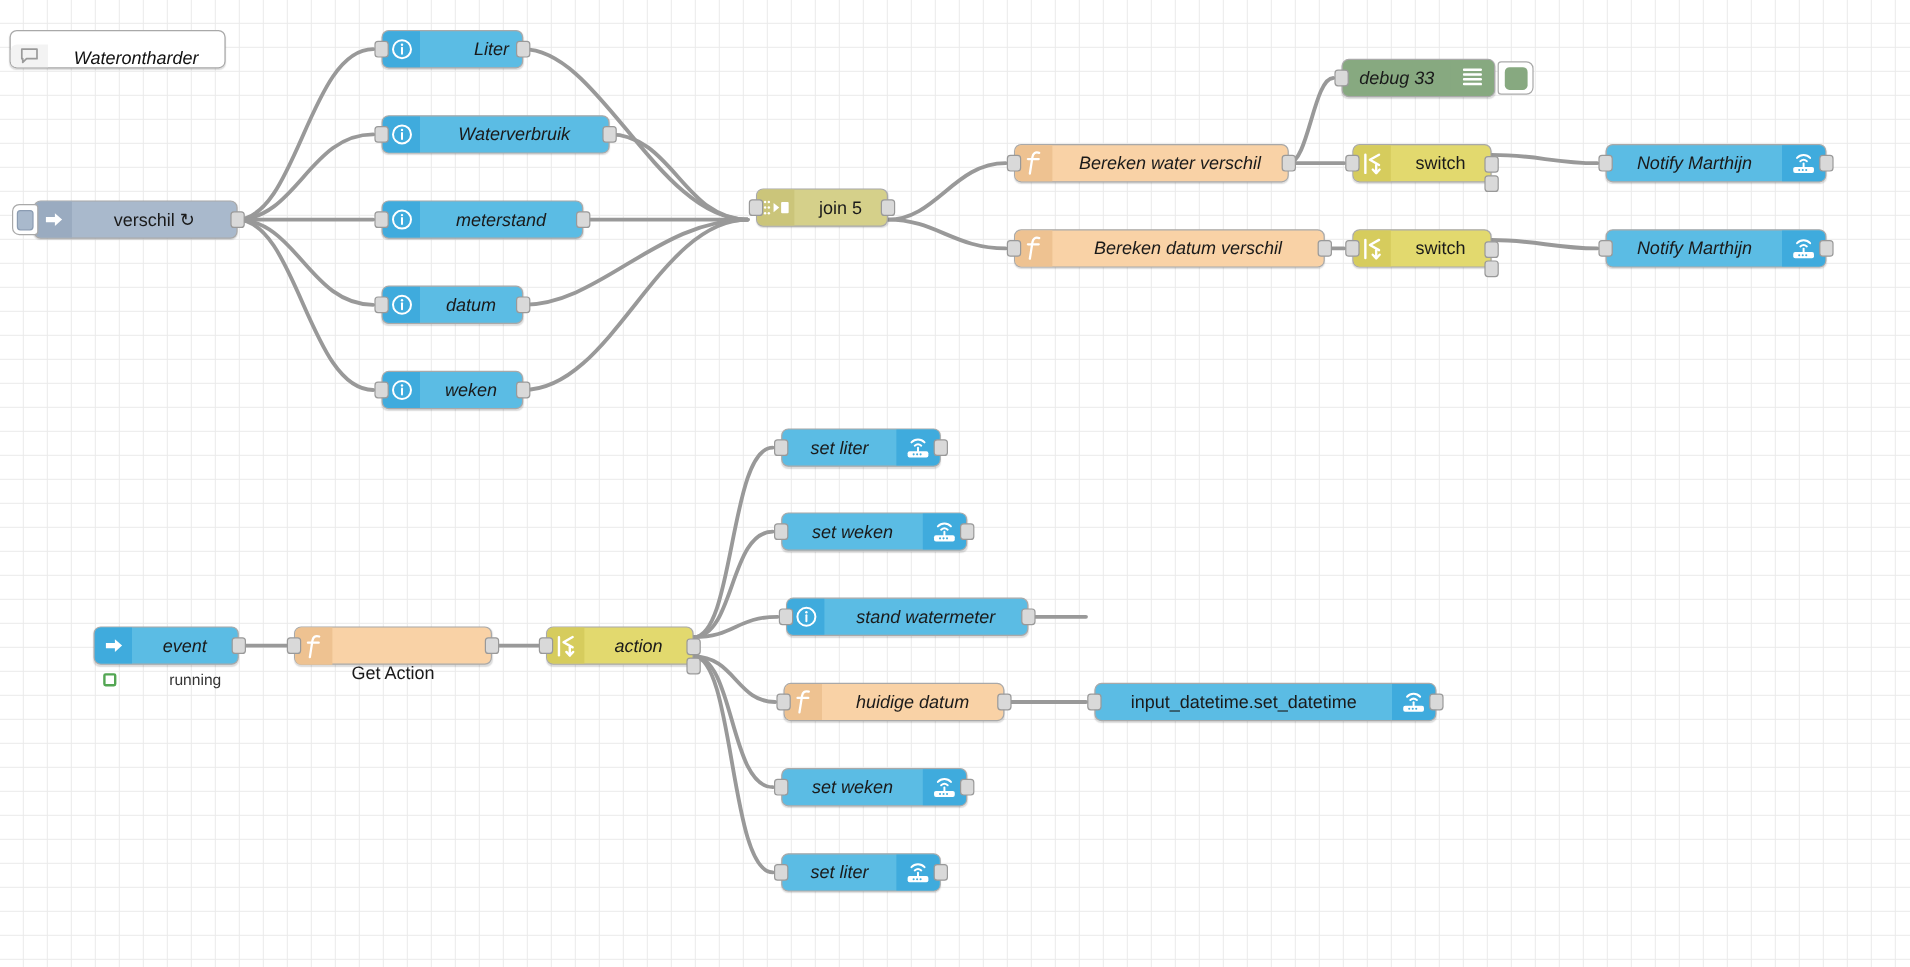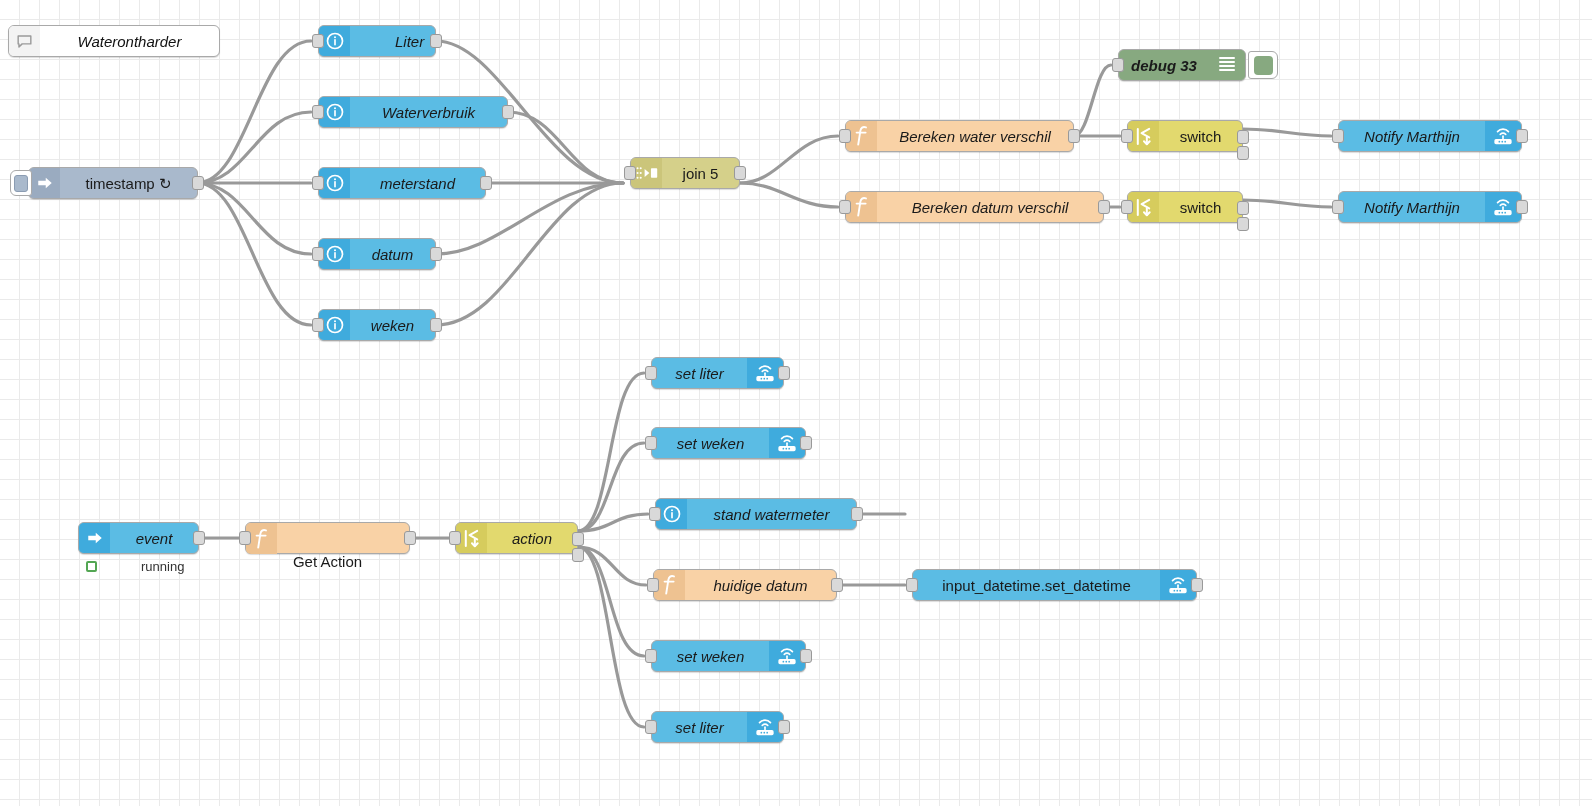--- a/index.html
+++ b/index.html
@@ -81,21 +81,21 @@
 
   
   .c-ha      { background: #5bbce4; }
   .c-ha .iconbox, .c-ha .iconbox-r { background: #3fabdd; }
   .c-func    { background: #f9d2a6; }
   .c-func .iconbox { background: #eec291; }
   .c-switch  { background: #e2d96e; }
   .c-switch .iconbox { background: #d6cc5d; }
   .c-join    { background: #d5d08a; }
   .c-join .iconbox { background: #cbc57a; }
-  .c-debug   { background: #87a980; font-weight: bold; }
+  .c-debug   { background: #87a980; }
   .c-debug .iconbox-r { background: #87a980; }
   .c-inject  { background: #a9b9cc; }
   .c-inject .iconbox { background: #9aabc0; }
   .c-comment { background: #ffffff; }
   .c-comment .iconbox { background: #f3f3f3; }
   .c-comment .label { color: #111; }
 
   
   .port {
     position: absolute;
@@ -219,39 +219,39 @@
     <path class="wire" d="M578,531 C612,531 614,514 648,514"></path>
     <path class="wire" d="M578,547 C612,547 614,585 646,585"></path>
     <path class="wire" d="M578,547 C612,547 608,656 644,656"></path>
     <path class="wire" d="M578,547 C612,547 608,727 644,727"></path>
 
     <path class="wire" d="M857,514 C878,514 884,514 905,514"></path>
 
     <path class="wire" d="M837,585 C865,585 877,585 905,585"></path>
   </svg>
 
-  <div class="node c-comment italic" style="left:8px; top:25px; width:212px;">
+  <div class="node c-comment italic" style="left:8px; top:25px; width:180px;align-items:flex-end;">
     <div class="iconbox">
       <svg class="ico" width="19" height="19" viewBox="0 0 24 24" fill="none" stroke="#9a9a9a" stroke-width="1.8">
         <path d="M4 5h16v10H9l-4 4v-4H4z" stroke-linejoin="round"></path>
       </svg>
     </div>
     <div class="label">Waterontharder</div>
   </div>
 
   <div class="node c-inject" style="left:28px; top:167px; width:170px;">
     <div class="inject-btn">
         <span></span>
       </div>
     <div class="iconbox">
       <svg class="ico" width="20" height="18" viewBox="0 0 24 24" fill="#ffffff">
         <path d="M3 9h10V5l8 7-8 7v-4H3z"></path>
       </svg>
     </div>
-    <div class="label">timestamp ↻</div>
+    <div class="label">verschil ↻</div>
     <div class="port out"></div>
   </div>
 
   <div class="node c-ha italic" style="left:318px; top:25px; width:118px;gap:34px;">
     <div class="port in"></div>
     <div class="iconbox">
       <svg class="ico" width="20" height="20" viewBox="0 0 24 24" fill="none" stroke="#ffffff" stroke-width="2">
         <circle cx="12" cy="12" r="9"></circle>
         <path d="M12 10.5v6" stroke-linecap="round"></path>
         <circle cx="12" cy="7.5" r="1.2" fill="#ffffff" stroke="none"></circle>

